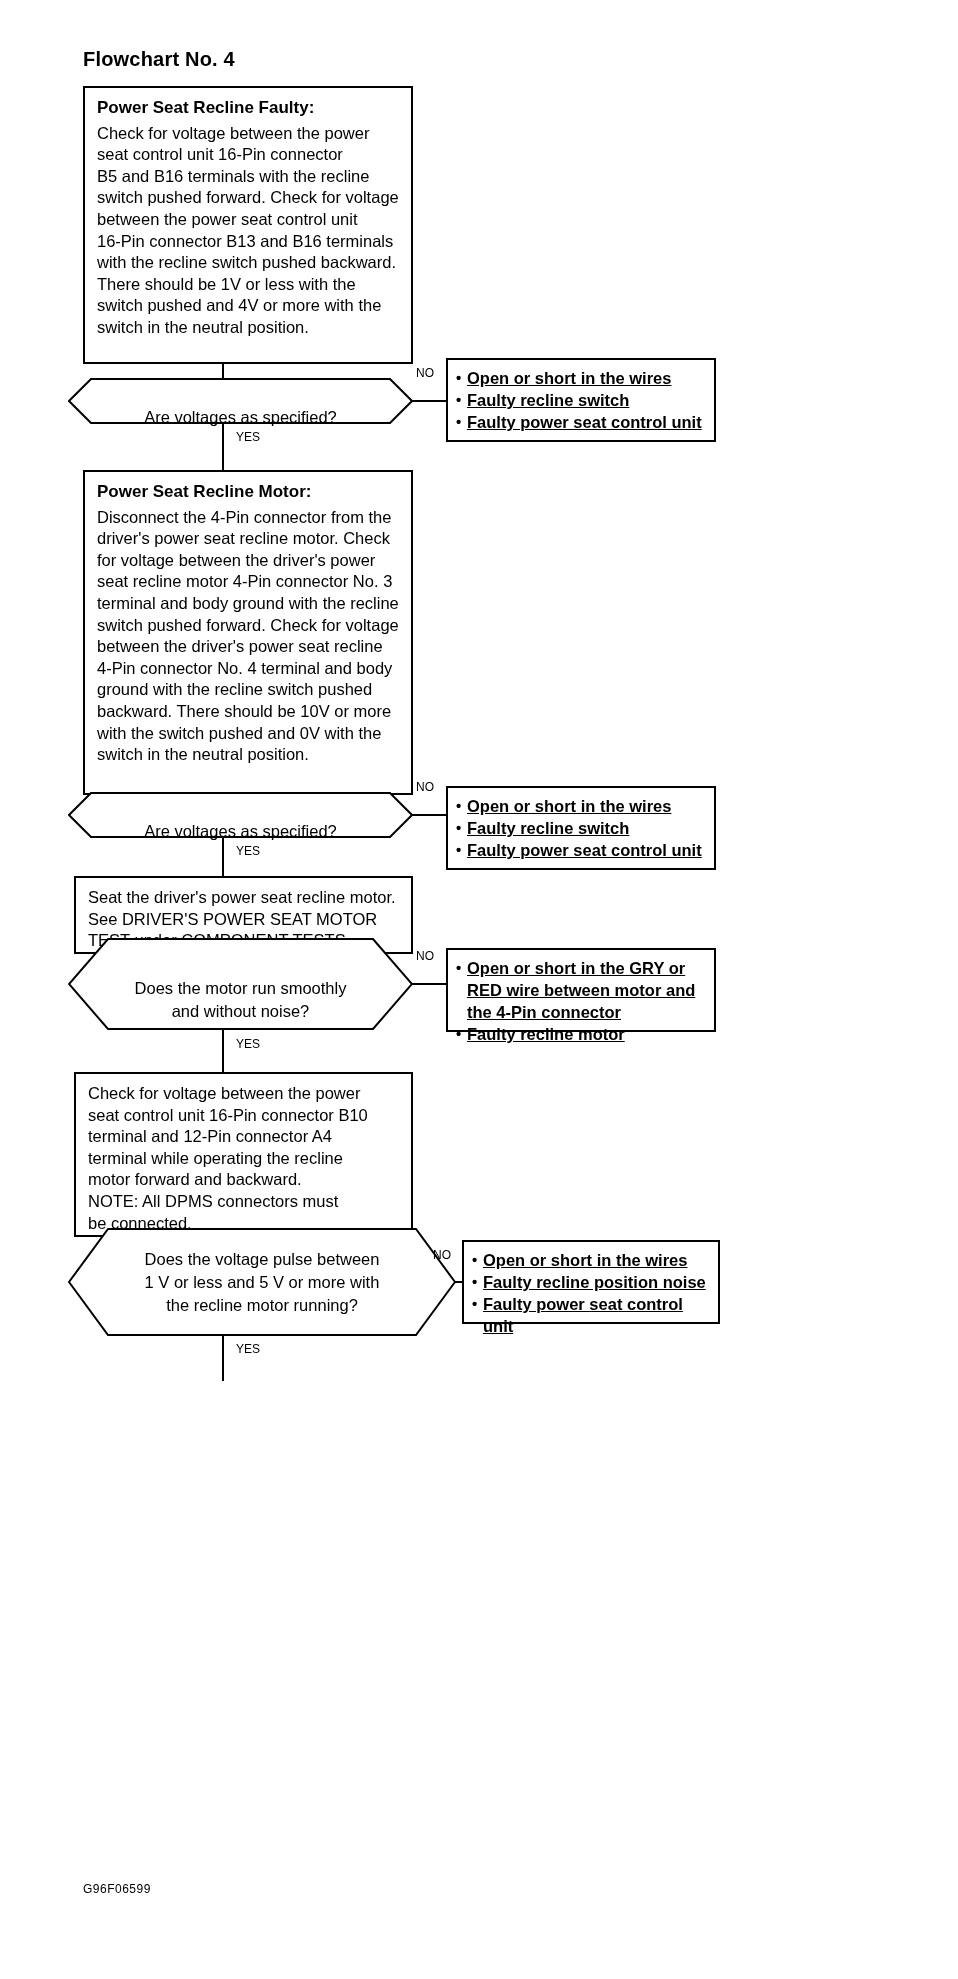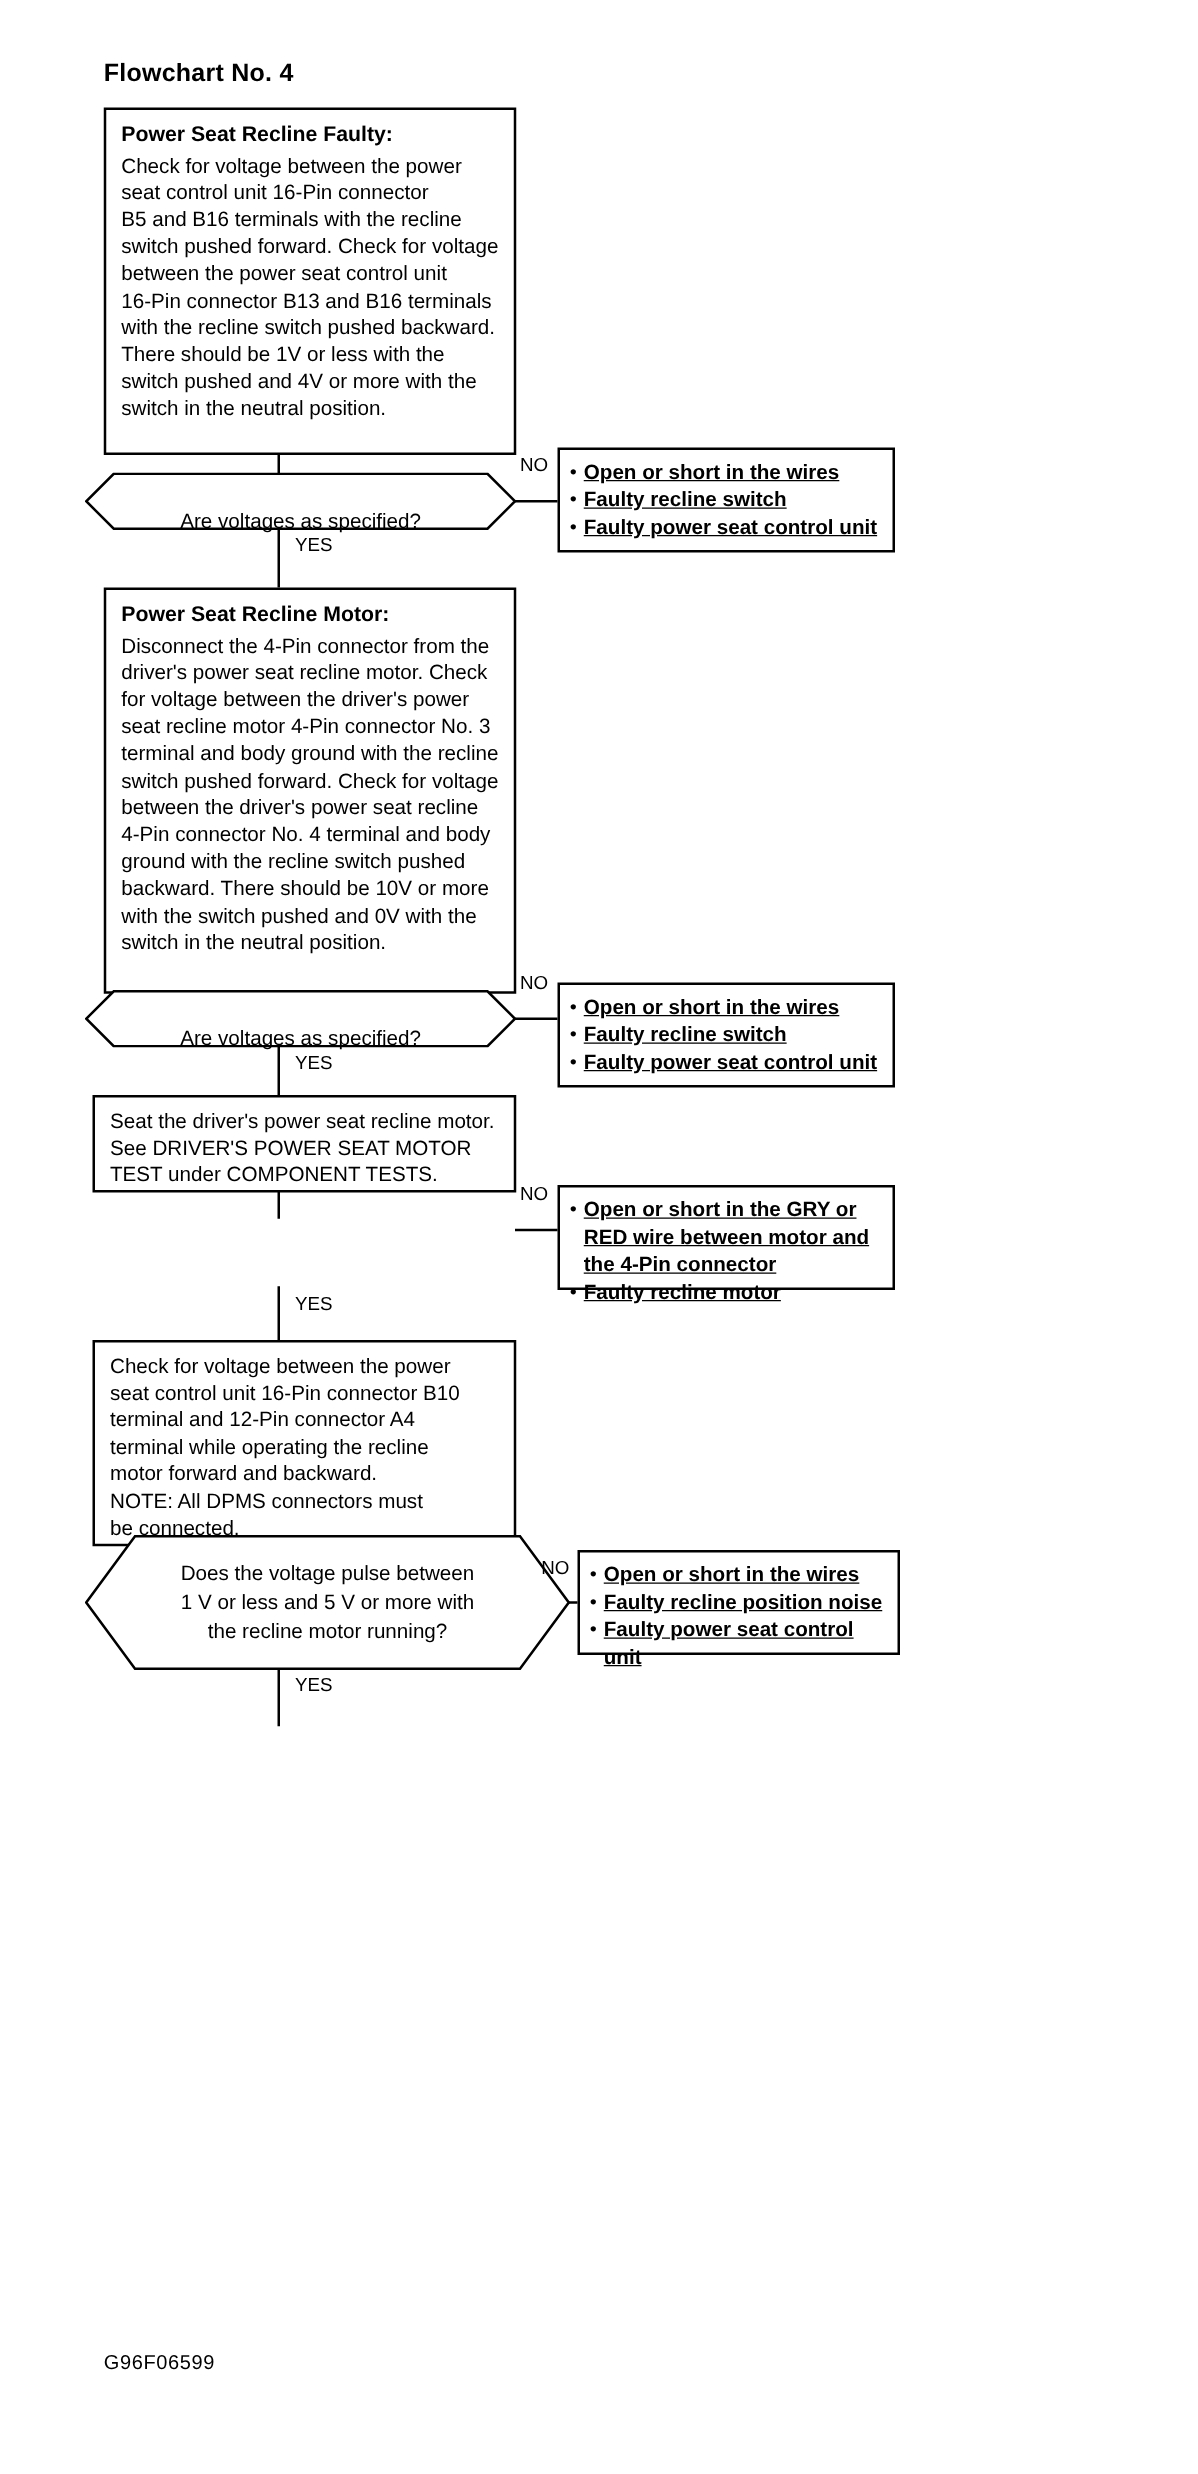--- a/index.html
+++ b/index.html
@@ -113,32 +113,32 @@
     width: 2px;
     background: #000;
   }
   .hline {
     position: absolute;
     height: 2px;
     background: #000;
   }
   .edge-label {
     position: absolute;
-    font-size: 15px;
+    font-size: 12px;
     line-height: 18px;
     white-space: nowrap;
     text-align: right;
   }
 
   
   .footer-code {
     position: absolute;
     left: 55px;
     top: 1882px;
-    font-size: 16px;
+    font-size: 12px;
     letter-spacing: 0.5px;
   }
 </style>
 </head>
 <body>
 
 <div id="page">
 
   <div class="chart-title">Flowchart No. 4</div>
 
@@ -233,20 +233,27 @@
   <div class="edge-label" style="left:208px; top:842px;">YES</div>
 
   <div class="box" style="left:46px; top:876px; width:339px; height:78px;">
     <div class="line">Seat the driver's power seat recline motor.
 See DRIVER'S POWER SEAT MOTOR
 TEST under COMPONENT TESTS.</div>
   </div>
 
   <div class="vline" style="left:194px; top:953px; height:22px;"></div>
 
+  <div class="decision" style="left:40px; top:938px; width:345px; height:92px;">
+    <svg width="345" height="92" viewBox="0 0 345 92">
+      <polygon points="40,1 305,1 344,46 305,91 40,91 1,46" fill="#ffffff" stroke="#000000" stroke-width="2"></polygon>
+    </svg>
+    <div class="dtext">Does the motor run smoothly
+and without noise?</div>
+  </div>
 
   <div class="hline" style="left:384px; top:983px; width:35px;"></div>
   <div class="edge-label" style="left:388px; top:947px;">NO</div>
 
   <div class="answer-box" style="left:418px; top:948px; width:270px; height:84px;">
     <div class="bullet-row">
       <span class="bullet-dot">•</span>
       <span class="bullet-text">Open or short in the GRY or
 RED wire between motor and
 the 4-Pin connector</span>

